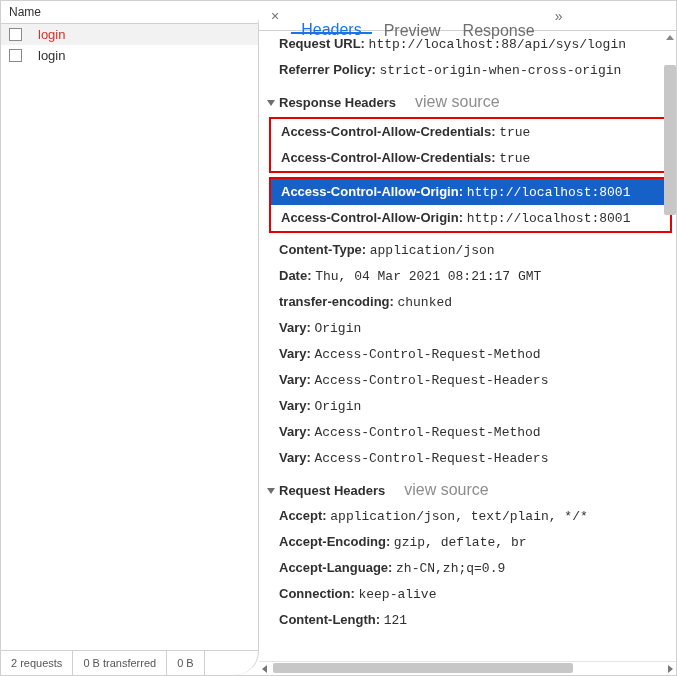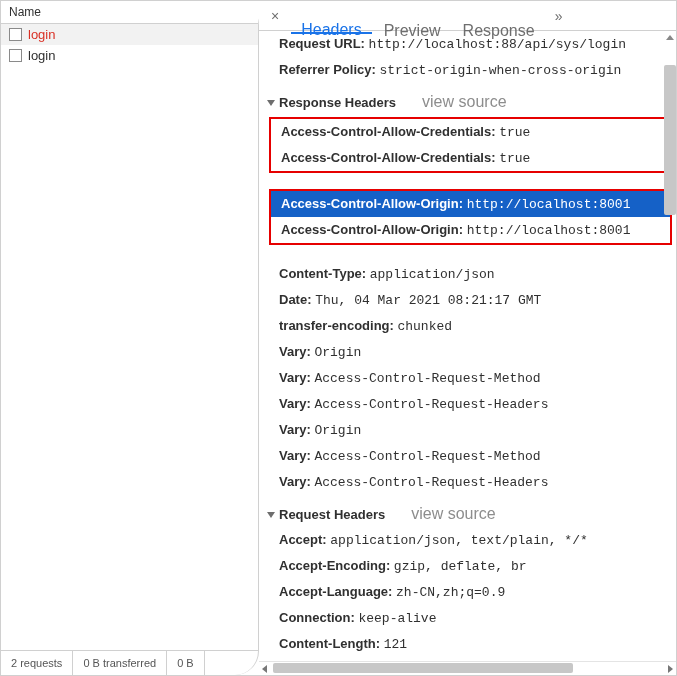--- a/index.html
+++ b/index.html
@@ -33,21 +33,21 @@
     font-size: 12px;
   }
   .req-list {
     flex: 1;
     overflow: auto;
   }
   .req-row {
     display: flex;
     align-items: center;
     padding: 3px 8px;
-    gap: 6px;
+    gap: 16px;
     font-size: 13px;
   }
   .req-row.selected { background: #f2f2f2; }
   .req-row.selected .req-name { color: #d93025; }
   .req-cb {
     appearance: none;
     width: 13px; height: 13px;
     border: 1px solid #8a8a8a;
     background: #fff;
     margin: 0;
@@ -111,40 +111,40 @@
     white-space: nowrap;
     overflow: hidden;
   }
   .kv-key { font-weight: 600; }
   .kv-val { font-family: Consolas, "Courier New", monospace; color: #303030; }
   .section {
     padding: 10px 16px 4px 8px;
     font-weight: 600;
     display: flex;
     align-items: center;
-    gap: 10px;
+    gap: 3px;
   }
   .tri {
     display: inline-block;
     width: 0; height: 0;
     border-left: 4px solid transparent;
     border-right: 4px solid transparent;
     border-top: 6px solid #6e6e6e;
     margin-right: 4px;
     vertical-align: 1px;
   }
   .viewsrc {
     font-weight: 400;
     color: #8d8d8d;
     font-size: 16px;
     margin-left: 16px;
   }
   .red-group-box {
     border: 2px solid #e60000;
-    margin: 2px 4px 16px 10px;
+    margin: 2px 4px 4px 10px;
   }
   .red-group-box .kv-line { padding-left: 10px; }
   .kv-line.selected {
     background: #1561c7;
     color: #fff;
   }
   .kv-line.selected .kv-key,
   .kv-line.selected .kv-val,
   .kv-line.selected .kv-val a {
     color: #fff;

